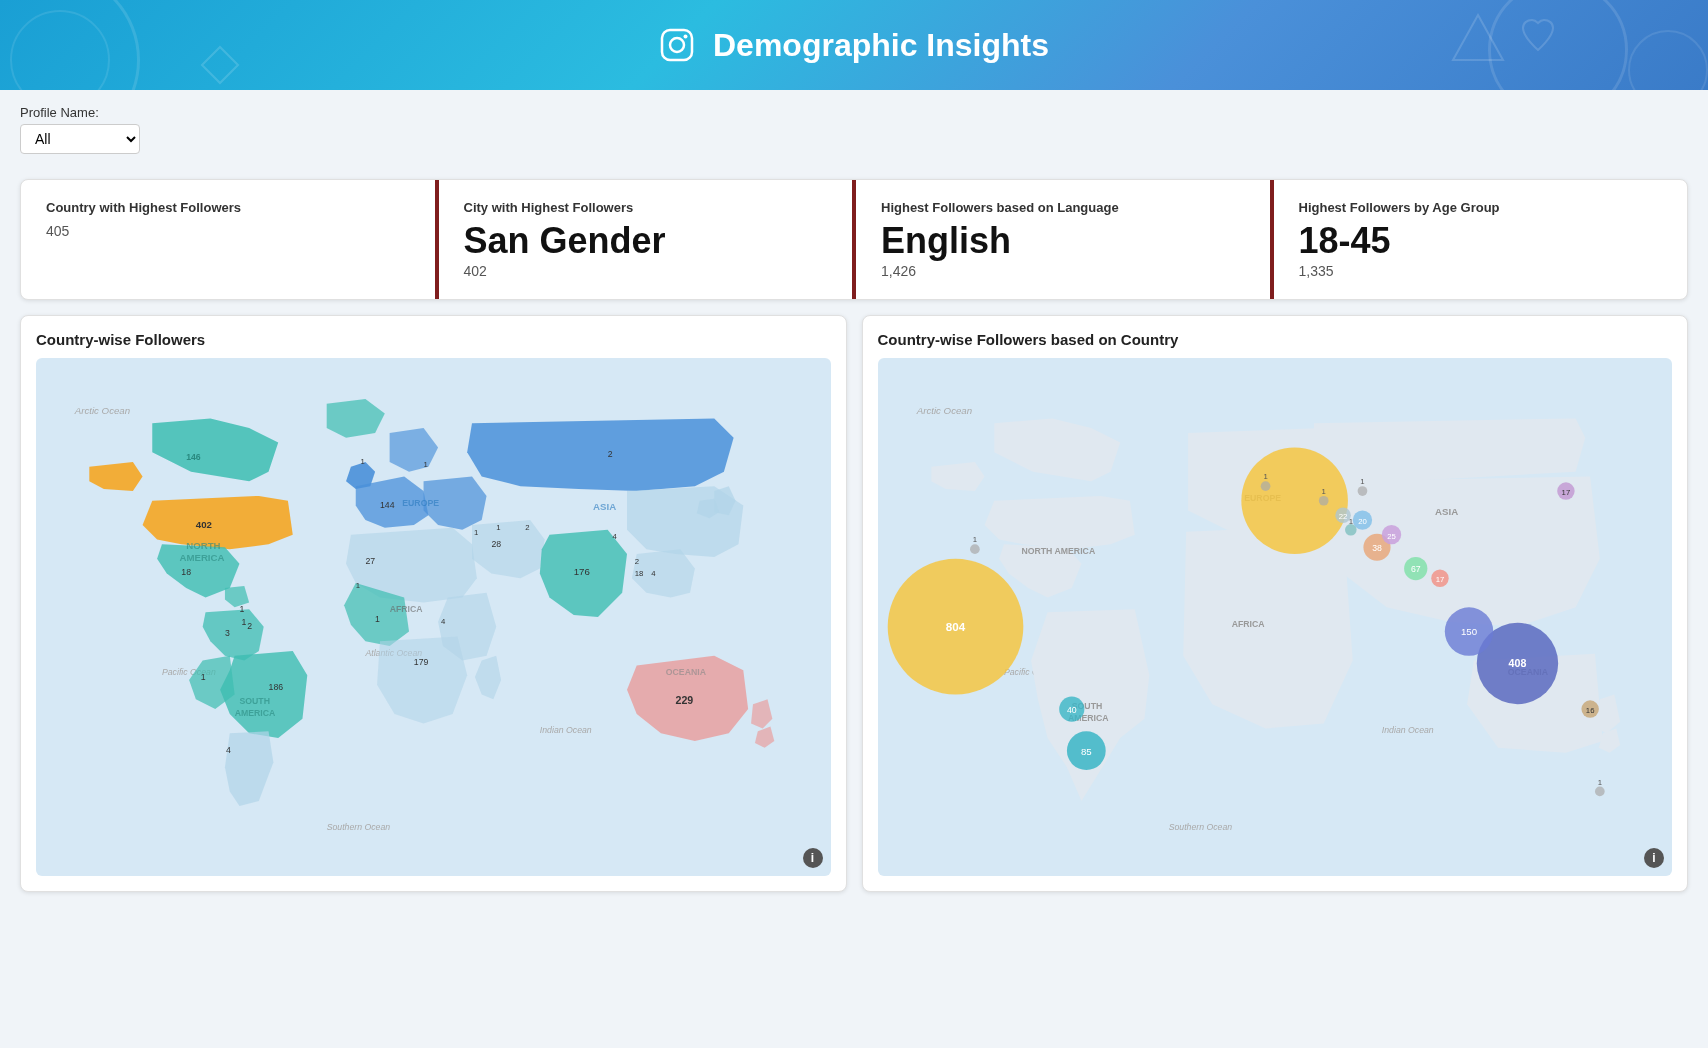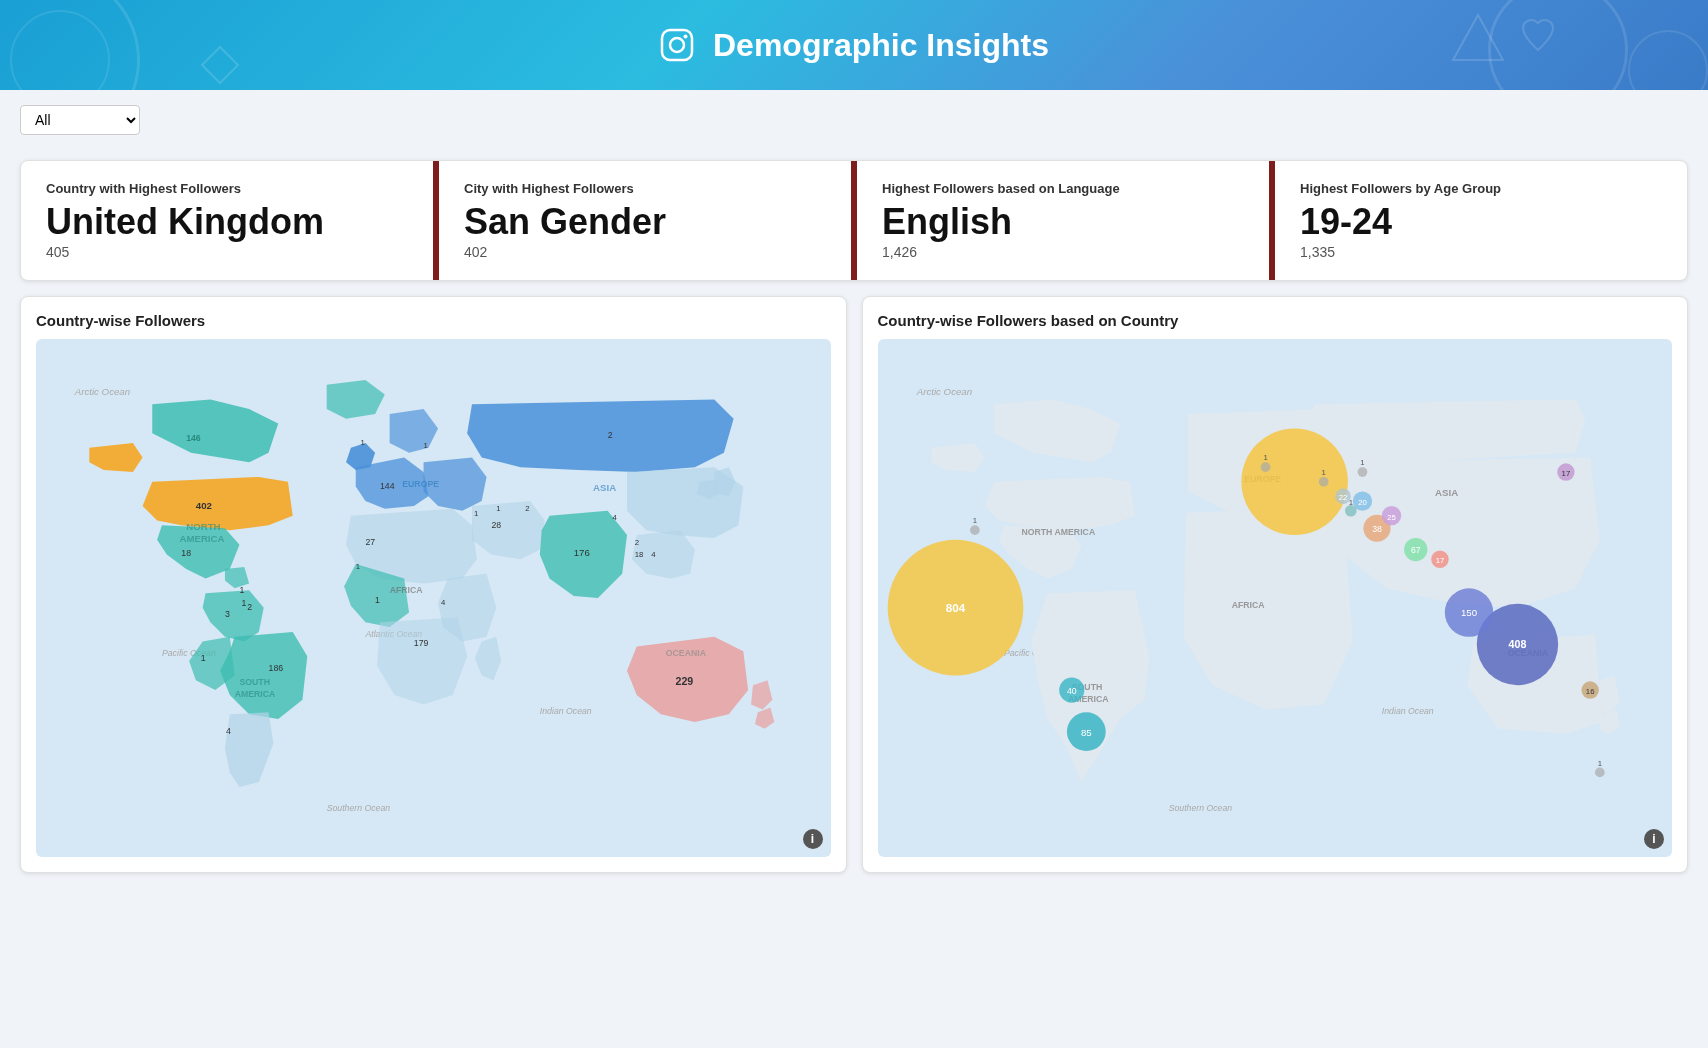--- a/index.html
+++ b/index.html
@@ -52,21 +52,21 @@
       margin: 15px 20px;
       background: white;
       border-radius: 8px;
       box-shadow: 0 1px 4px rgba(0,0,0,0.1);
       overflow: hidden;
       border: 1px solid #e0e0e0;
     }
     .kpi-card {
       flex: 1;
       padding: 20px 25px;
-      border-right: 6px solid #7f1d1d;
+      border-right: 4px solid #7f1d1d;
       text-align: left;
     }
     .kpi-card:last-child { border-right: none; }
     .kpi-label {
       font-size: 13px;
       font-weight: bold;
       color: #333;
       margin-bottom: 8px;
     }
     .kpi-value {
@@ -157,48 +157,48 @@
     <svg width="36" height="36" viewBox="0 0 36 36">
       <rect x="3" y="3" width="30" height="30" rx="8" fill="none" stroke="white" stroke-width="2.5"></rect>
       <circle cx="18" cy="18" r="7" fill="none" stroke="white" stroke-width="2.5"></circle>
       <circle cx="26.5" cy="9.5" r="2" fill="white"></circle>
     </svg>
     <span>Demographic Insights</span>
   </div>
 </div>
 
 <div class="profile-section">
+  <div class="profile-label">Profile Name:</div>
   <select class="profile-select">
     <option>All</option>
   </select>
 </div>
 
 <div class="kpi-row">
 
   <div class="kpi-card">
     <div class="kpi-label">Country with Highest Followers</div>
-    <div class="kpi-value">United Kingdom</div>
     <div class="kpi-sub">405</div>
   </div>
 
   <div class="kpi-card">
     <div class="kpi-label">City with Highest Followers</div>
     <div class="kpi-value">San Gender</div>
     <div class="kpi-sub">402</div>
   </div>
 
   <div class="kpi-card">
     <div class="kpi-label">Highest Followers based on Language</div>
     <div class="kpi-value">English</div>
     <div class="kpi-sub">1,426</div>
   </div>
 
   <div class="kpi-card">
     <div class="kpi-label">Highest Followers by Age Group</div>
-    <div class="kpi-value">19-24</div>
+    <div class="kpi-value">18-45</div>
     <div class="kpi-sub">1,335</div>
   </div>
 
 </div>
 
 <div class="maps-row">
 
   <div class="map-panel">
     <div class="map-panel-title">Country-wise Followers</div>
     <div class="map-container">

